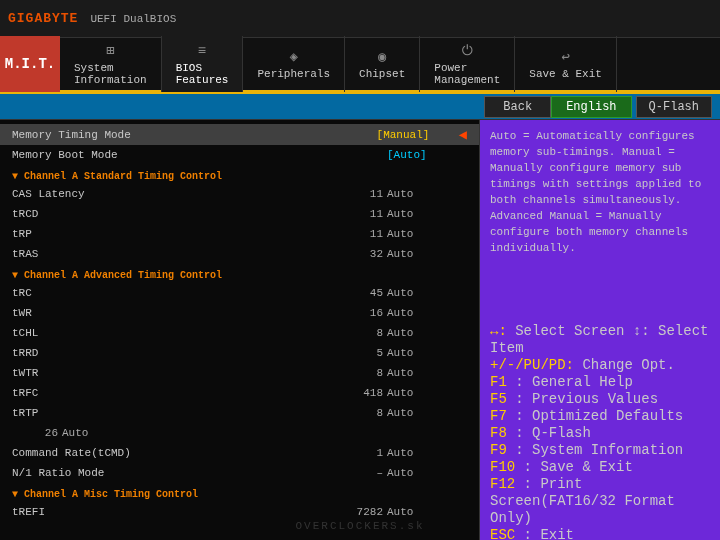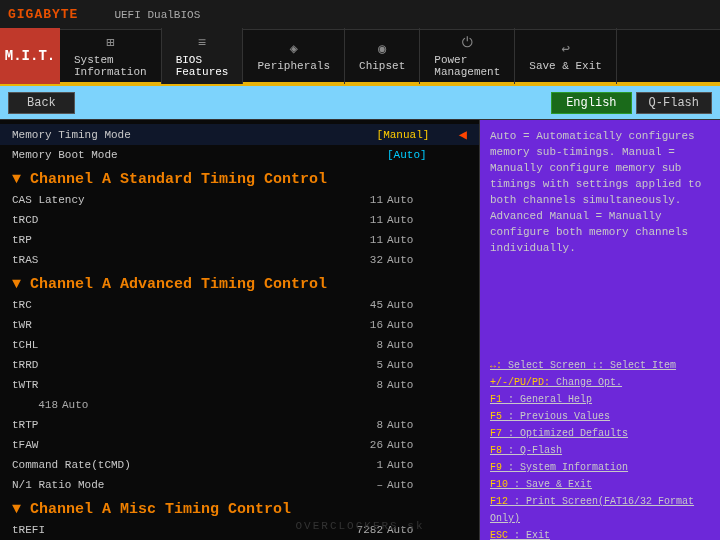--- a/index.html
+++ b/index.html
@@ -9,36 +9,36 @@
       background: #000;
       font-family: 'Courier New', monospace;
       font-size: 12px;
       color: #c0c0c0;
       overflow: hidden;
     }
 
     
     #titlebar {
       background: #1a1a1a;
-      height: 30px;
+      height: 38px;
       display: flex;
       align-items: center;
       padding: 0 8px;
+      gap: 12px;
       border-bottom: 1px solid #333;
     }
     #titlebar .brand {
       color: #e85000;
       font-weight: bold;
       font-size: 13px;
       letter-spacing: 1px;
     }
     #titlebar .uefi-label {
       color: #aaa;
       font-size: 11px;
-      margin-left: 36px;
     }
 
     
     #topnav {
       background: #111;
       height: 56px;
       display: flex;
       align-items: center;
       border-bottom: 4px solid #eab308;
     }
@@ -75,25 +75,25 @@
       font-size: 14px;
       color: #888;
     }
     .nav-item.active {
       background: #1a1a1a;
       color: white;
     }
 
     
     #secondbar {
-      background: #7dd3fc;
-      height: 34px;
-      display: flex;
-      align-items: center;
-      justify-content: space-between;
+      background: #0369a1;
+      height: 26px;
+      display: flex;
+      align-items: center;
+      justify-content: flex-end;
       padding: 0 8px;
       border-bottom: 1px solid #333;
     }
     .back-btn {
       background: #222;
       border: 1px solid #555;
       color: #ccc;
       padding: 3px 18px;
       font-size: 12px;
       cursor: pointer;
@@ -137,21 +137,21 @@
       overflow-y: auto;
       padding: 4px 0;
     }
 
     .row {
       display: flex;
       align-items: center;
       padding: 2px 12px;
       min-height: 20px;
     }
-    .row.selected { background: #0f172a; }
+    .row.selected { background: #404040; }
     .row-label {
       flex: 1;
       color: #c8c8c8;
       font-size: 11px;
     }
     .row-num {
       width: 50px;
       text-align: right;
       color: #aaa;
       font-size: 11px;
@@ -162,21 +162,21 @@
       text-align: left;
       color: #aaa;
       font-size: 11px;
     }
     .row-value.highlight {
       color: #ffcc00;
     }
     .section-header {
       padding: 6px 12px 2px 12px;
       color: #f08000;
-      font-size: 15px;
+      font-size: 10px;
       font-weight: bold;
     }
 
     .arrow-indicator {
       color: #ff4400;
       font-size: 14px;
       margin-left: 2px;
     }
 
     
@@ -191,23 +191,22 @@
       color: #c8c8c8;
       font-size: 11px;
       line-height: 16px;
       margin-bottom: 12px;
     }
     .key-help {
       margin-top: auto;
     }
     .key-line {
       color: #c8c8c8;
-      font-size: 10px;
+      font-size: 14px;
       line-height: 17px;
-      text-decoration: underline;
     }
     .key-highlight {
       color: #ffcc00;
     }
 
     
     #leftpanel::-webkit-scrollbar { width: 6px; }
     #leftpanel::-webkit-scrollbar-track { background: #111; }
     #leftpanel::-webkit-scrollbar-thumb { background: #444; }
 
@@ -324,30 +323,30 @@
         <span class="row-label">tRRD</span>
         <span class="row-num">5</span>
         <span class="row-value">Auto</span>
       </div>
       <div class="row">
         <span class="row-label">tWTR</span>
         <span class="row-num">8</span>
         <span class="row-value">Auto</span>
       </div>
       <div class="row">
+        <span class="row-label">tRFC</span>
         <span class="row-num">418</span>
         <span class="row-value">Auto</span>
       </div>
       <div class="row">
         <span class="row-label">tRTP</span>
         <span class="row-num">8</span>
         <span class="row-value">Auto</span>
       </div>
       <div class="row">
-        <span class="row-label">tFAW</span>
         <span class="row-num">26</span>
         <span class="row-value">Auto</span>
       </div>
       <div class="row">
         <span class="row-label">Command Rate(tCMD)</span>
         <span class="row-num">1</span>
         <span class="row-value">Auto</span>
       </div>
       <div class="row">
         <span class="row-label">N/1 Ratio Mode</span>

